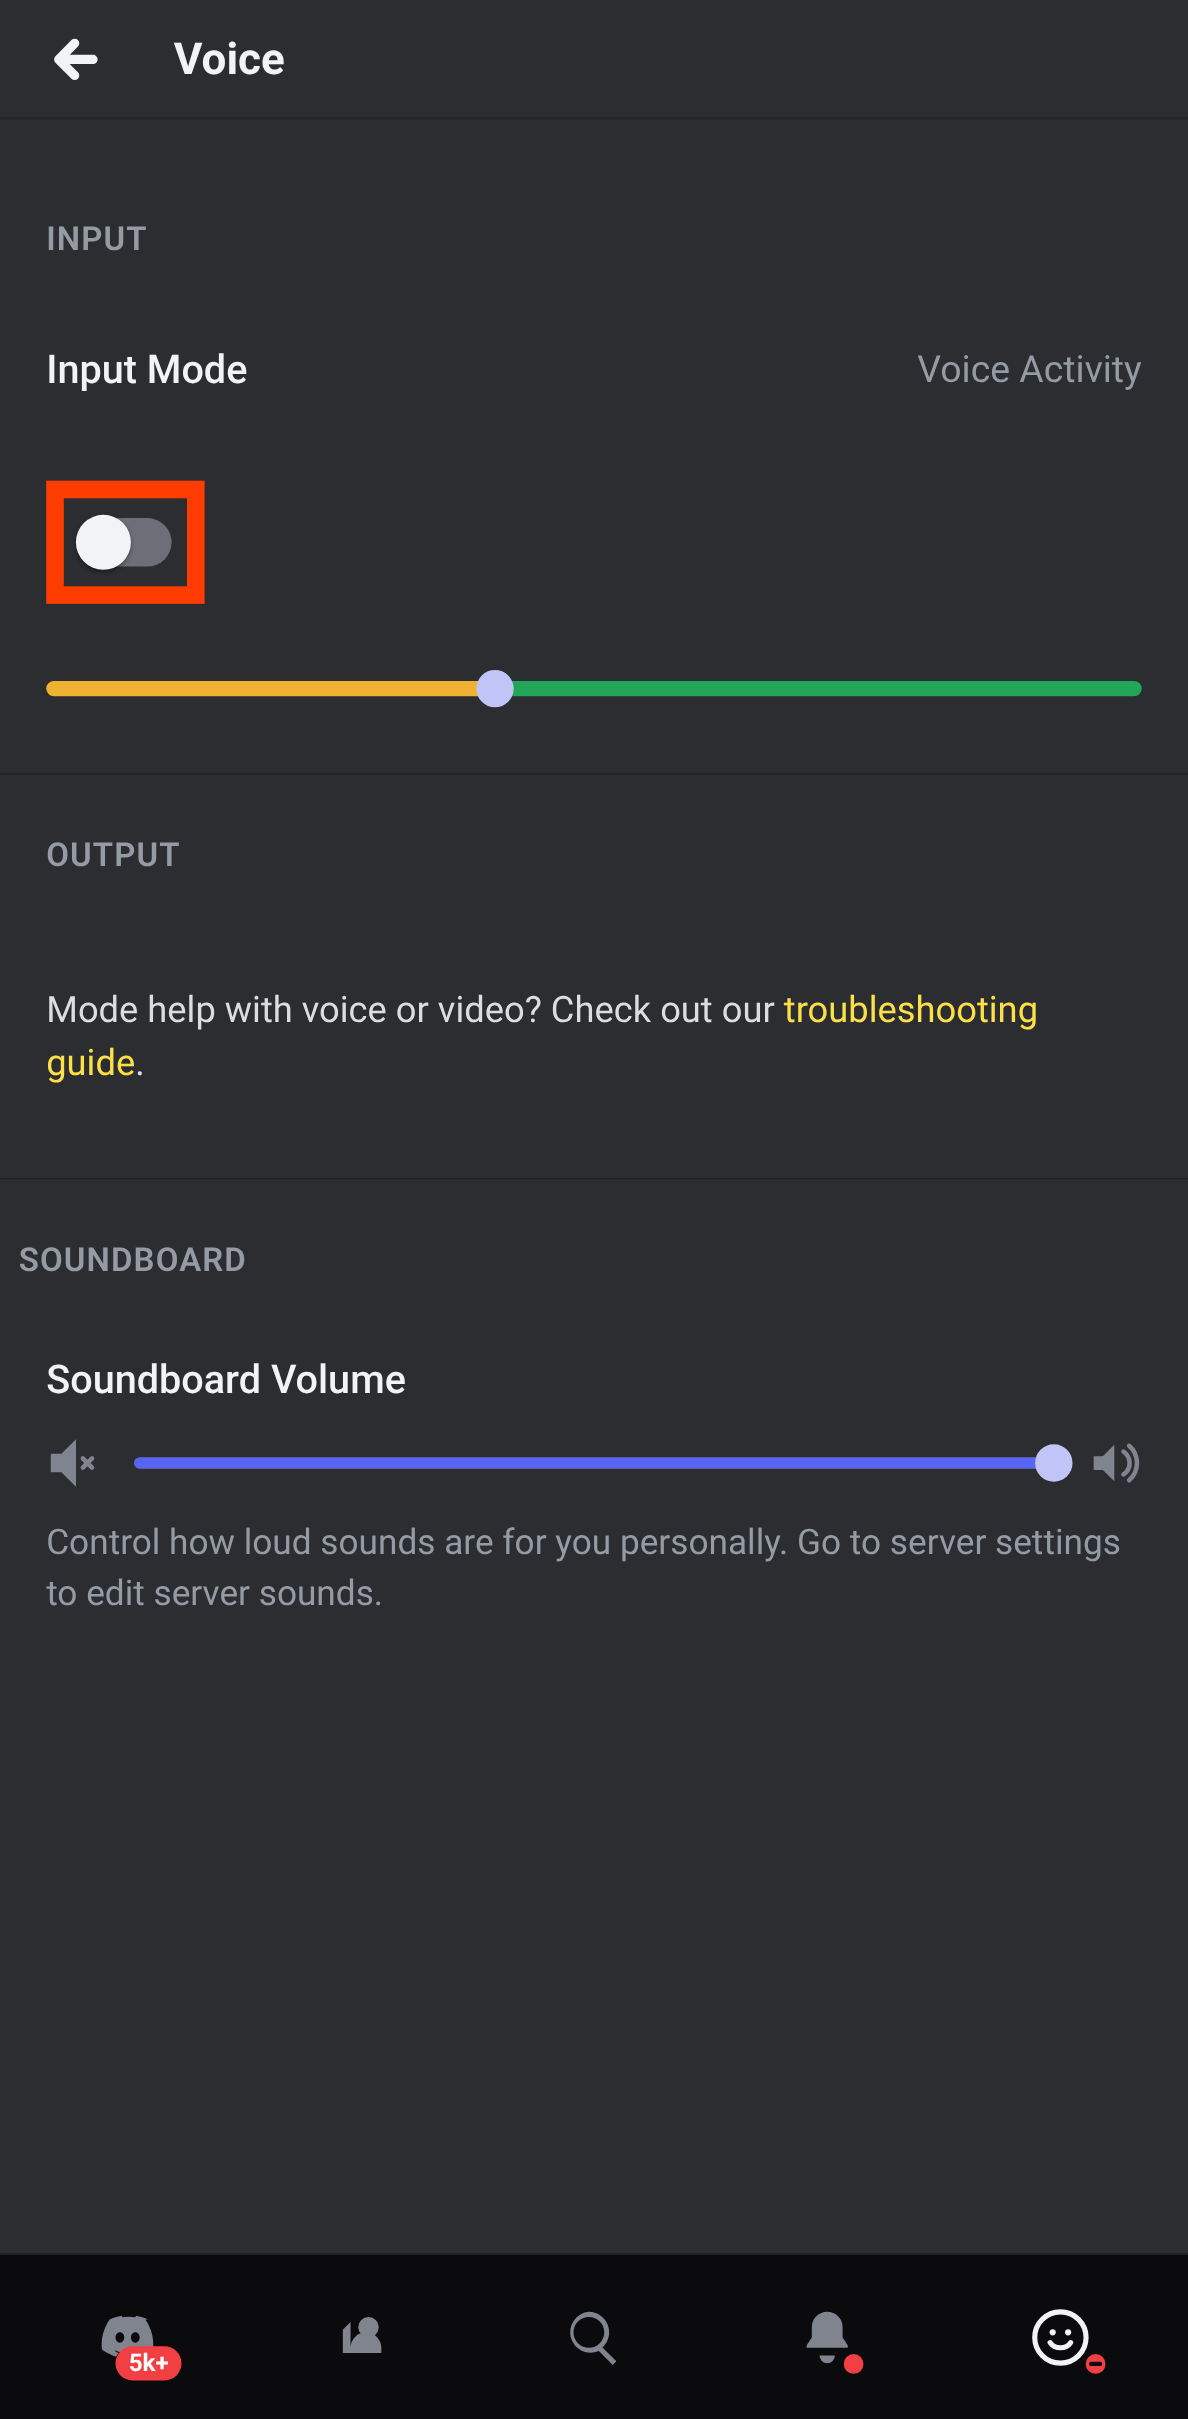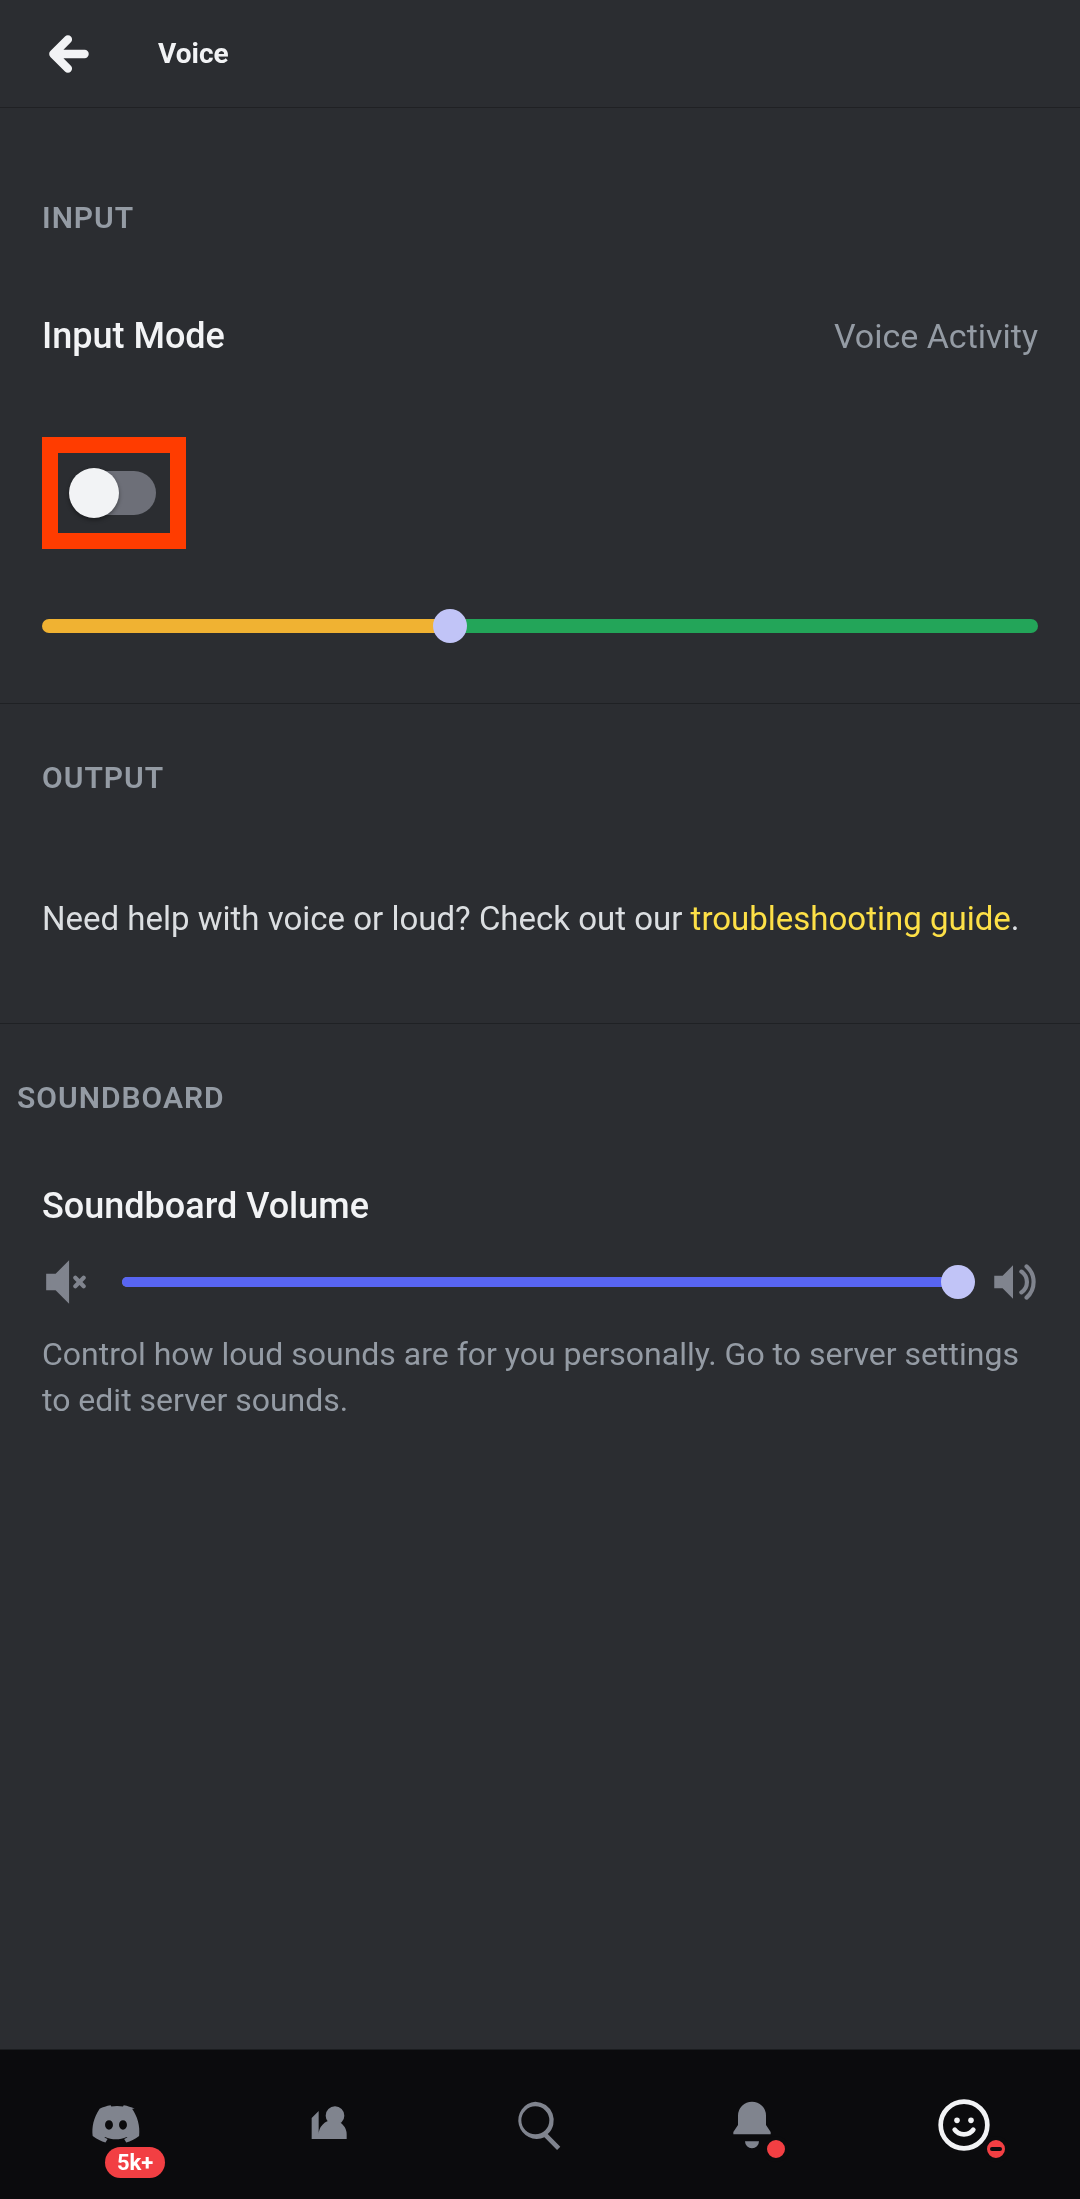--- a/index.html
+++ b/index.html
@@ -3,21 +3,21 @@
 <meta charset="utf-8">
 <style>
   * { box-sizing: border-box; margin: 0; padding: 0; }
   html, body { width: 1080px; height: 2199px; background: #000; font-family: -apple-system, "Segoe UI", Roboto, Helvetica, Arial, sans-serif; overflow: hidden; }
   .screen { width: 1080px; height: 2199px; background: #000; position: relative; display: flex; flex-direction: column; }
 
   
   .header { height: 108px; background: #2b2d31; display: flex; align-items: center; padding: 0 30px; border-bottom: 1px solid #202124; }
   .back-btn { width: 80px; height: 80px; display: flex; align-items: center; justify-content: center; }
   .back-btn svg { width: 50px; height: 50px; stroke: #f2f3f5; fill: none; stroke-width: 4; }
-  .header-title { color: #f2f3f5; font-size: 28px; font-weight: 700; margin-left: 48px; }
+  .header-title { color: #f2f3f5; font-size: 40px; font-weight: 700; margin-left: 48px; }
 
   
   .body { flex: 1; background: #2b2d31; overflow: hidden; }
 
   .section { border-bottom: 1px solid #1f2124; padding-bottom: 60px; }
   .section:last-of-type { border-bottom: none; }
   .section-header { color: #949ba4; font-size: 30px; font-weight: 600; letter-spacing: 1px; padding: 92px 42px 40px; }
 
   .row { display: flex; align-items: center; justify-content: space-between; padding: 40px 42px; }
   .row-label { color: #f2f3f5; font-size: 36px; font-weight: 500; }
@@ -48,21 +48,21 @@
   .help-text { padding: 60px 42px 20px; color: #dbdee1; font-size: 33px; line-height: 1.45; }
   .help-text a { color: #fde047; text-decoration: none; }
 
   .desc-text { padding: 14px 42px 0; color: #949ba4; font-size: 32px; line-height: 1.45; }
 
   
   .nav { height: 150px; background: #0b0b0d; display: flex; align-items: center; justify-content: space-around; padding: 0 10px; flex: none; border-top: 1px solid #1b1d20; }
   .nav-item { width: 110px; height: 110px; display: flex; align-items: center; justify-content: center; position: relative; }
   .nav-item svg { width: 56px; height: 56px; fill: #80848e; }
   .nav-item.active svg { fill: #f2f3f5; }
-  .badge-5k { position: absolute; bottom: 2px; left: 44px; background: #f23f43; color: #fff; font-size: 22px; font-weight: 700; padding: 3px 12px; border-radius: 16px; }
+  .badge-5k { position: absolute; bottom: 16px; left: 44px; background: #f23f43; color: #fff; font-size: 22px; font-weight: 700; padding: 3px 12px; border-radius: 16px; }
   .red-dot { position: absolute; bottom: 18px; right: 18px; width: 26px; height: 26px; background: #f23f43; border-radius: 50%; border: 4px solid #0b0b0d; }
   .minus-dot { position: absolute; bottom: 18px; right: 10px; width: 26px; height: 26px; background: #f23f43; border-radius: 50%; border: 4px solid #0b0b0d; display:flex; align-items:center; justify-content:center; }
   .minus-dot::after { content:""; width:12px; height:4px; background:#0b0b0d; border-radius:2px; }
 </style>
 </head>
 <body>
 
 <div class="screen">
 
   <div class="header">
@@ -99,21 +99,21 @@
           <div class="sens-thumb"></div>
         </div>
       </div>
     </div>
 
     <div class="section">
       <div class="section-header" style="padding-top:56px;">OUTPUT</div>
 
 
       <div class="help-text">
-        <span>Need help with voice or loud? Check out our </span><a href="#">troubleshooting guide</a><span>.</span>
+        <span>Mode help with voice or video? Check out our </span><a href="#">troubleshooting guide</a><span>.</span>
       </div>
     </div>
 
     <div class="section">
       <div class="section-header" style="padding-top:56px;padding-left:17px;">SOUNDBOARD</div>
 
       <div class="vol-block">
         <div class="vol-label">Soundboard Volume</div>
         <div class="vol-row">
           <svg class="vol-icon" viewBox="0 0 24 24">

